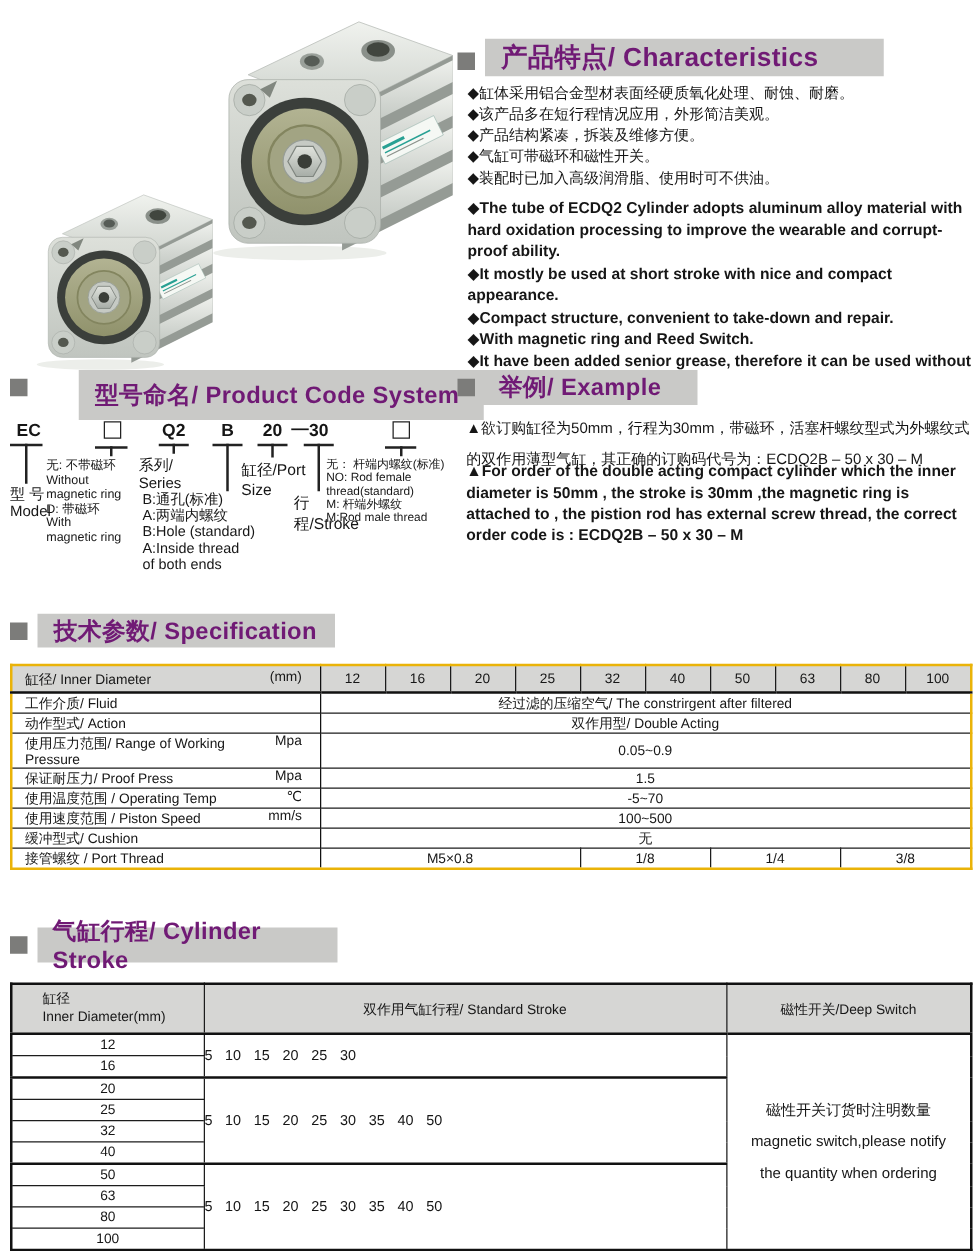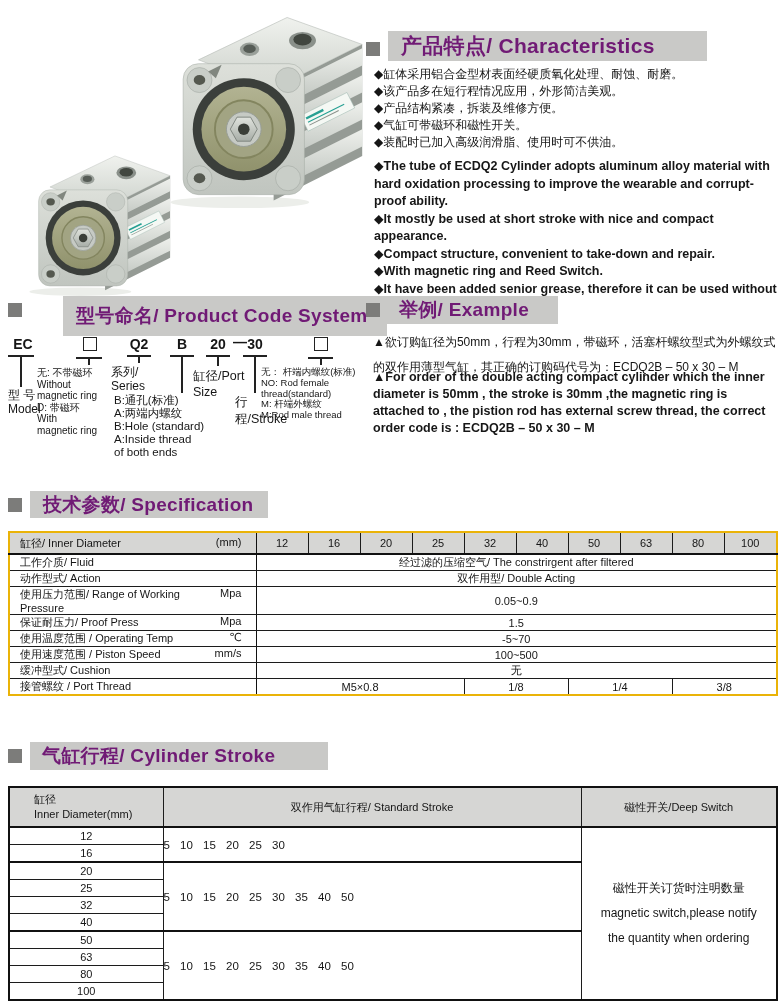--- a/index.html
+++ b/index.html
@@ -317,21 +317,21 @@
           </td>
       <td class="ctr" colspan="4">M5×0.8</td>
       <td class="ctr" colspan="2">1/8</td>
       <td class="ctr" colspan="2">1/4</td>
       <td class="ctr" colspan="2">3/8</td>
     </tr>
   </tbody>
     </table>
 
   <div class="sec-square" style="left:8px;top:749px;"></div>
-  <div class="sec-bar" style="left:30px;top:742px;width:298px;height:28px;font-size:19px;padding-left:12px;">气缸行程/ Cylinder Stroke</div>
+  <div class="sec-bar" style="left:30px;top:742px;width:240px;height:28px;font-size:19px;padding-left:12px;">气缸行程/ Cylinder Stroke</div>
 
   <table class="stk-table">
     <colgroup>
         <col style="width:154px">
         <col style="width:418px">
         <col style="width:196px">
       </colgroup>
     <tbody>
         <tr class="hd">
       <td>

